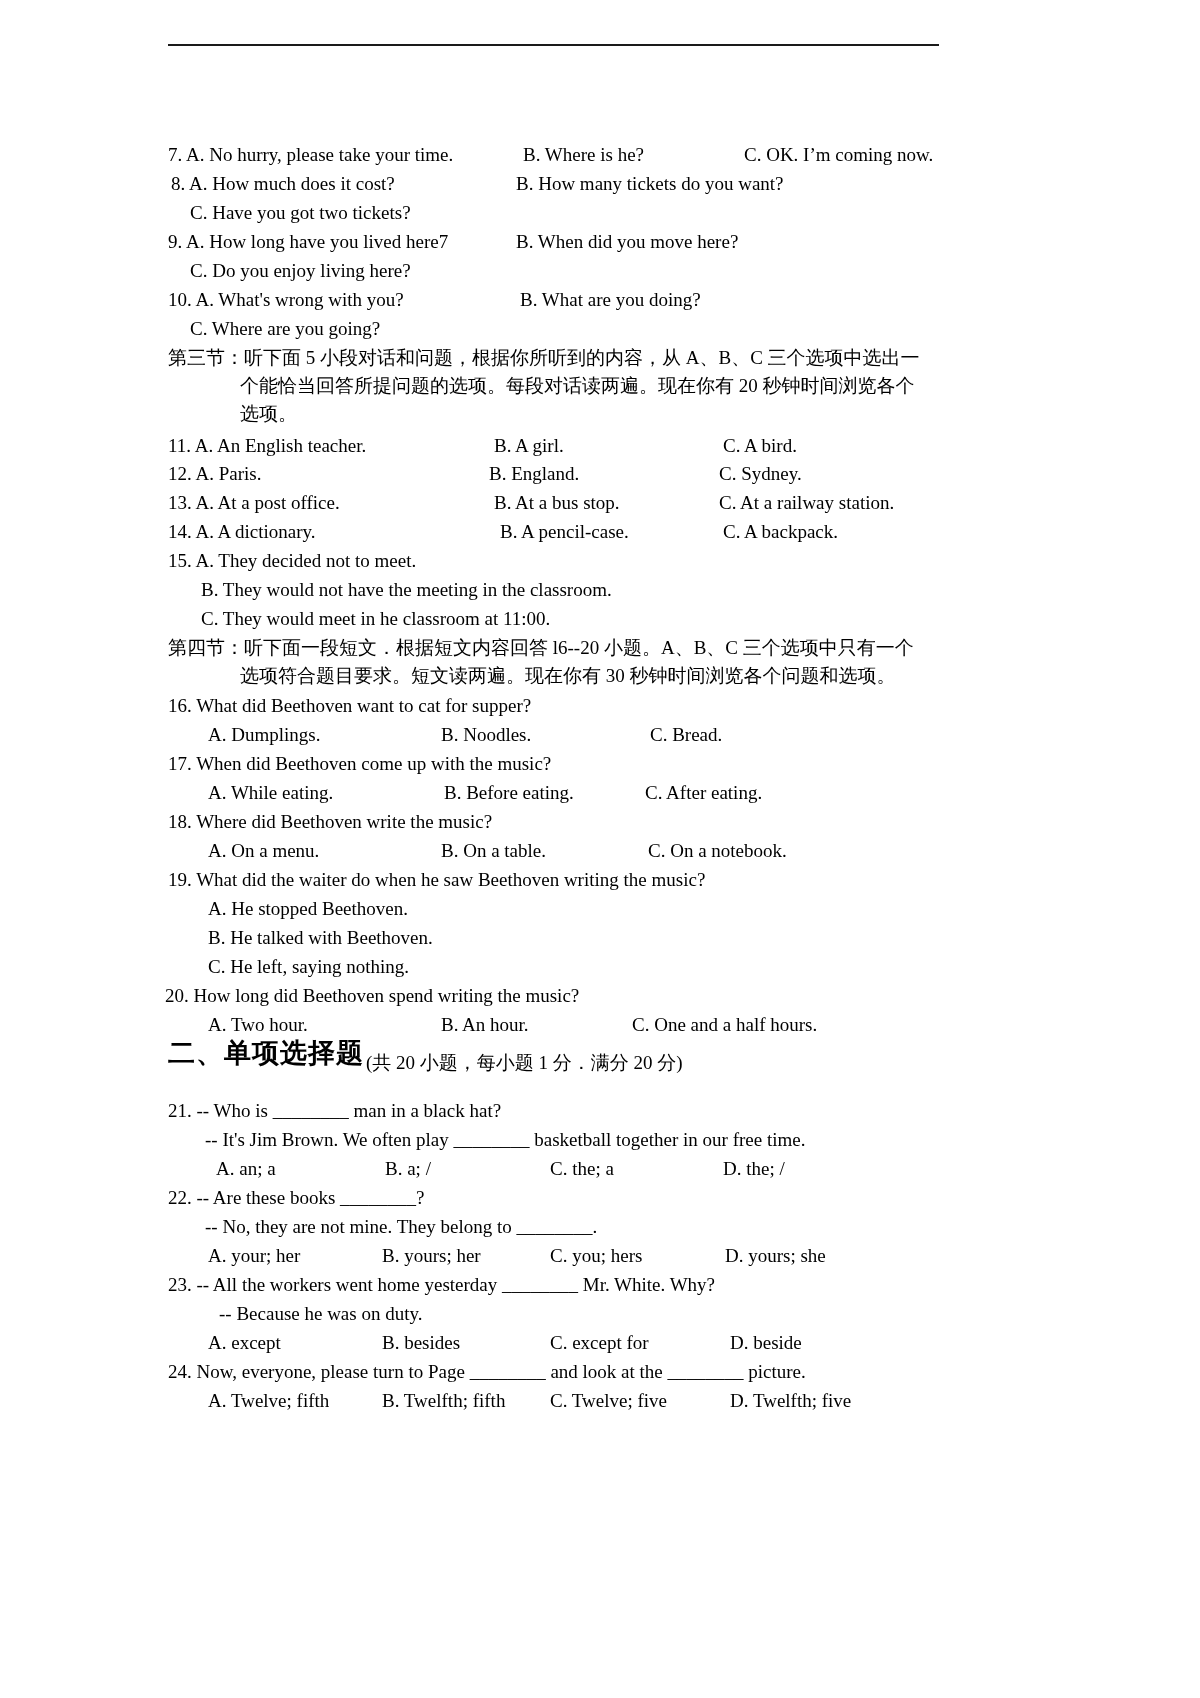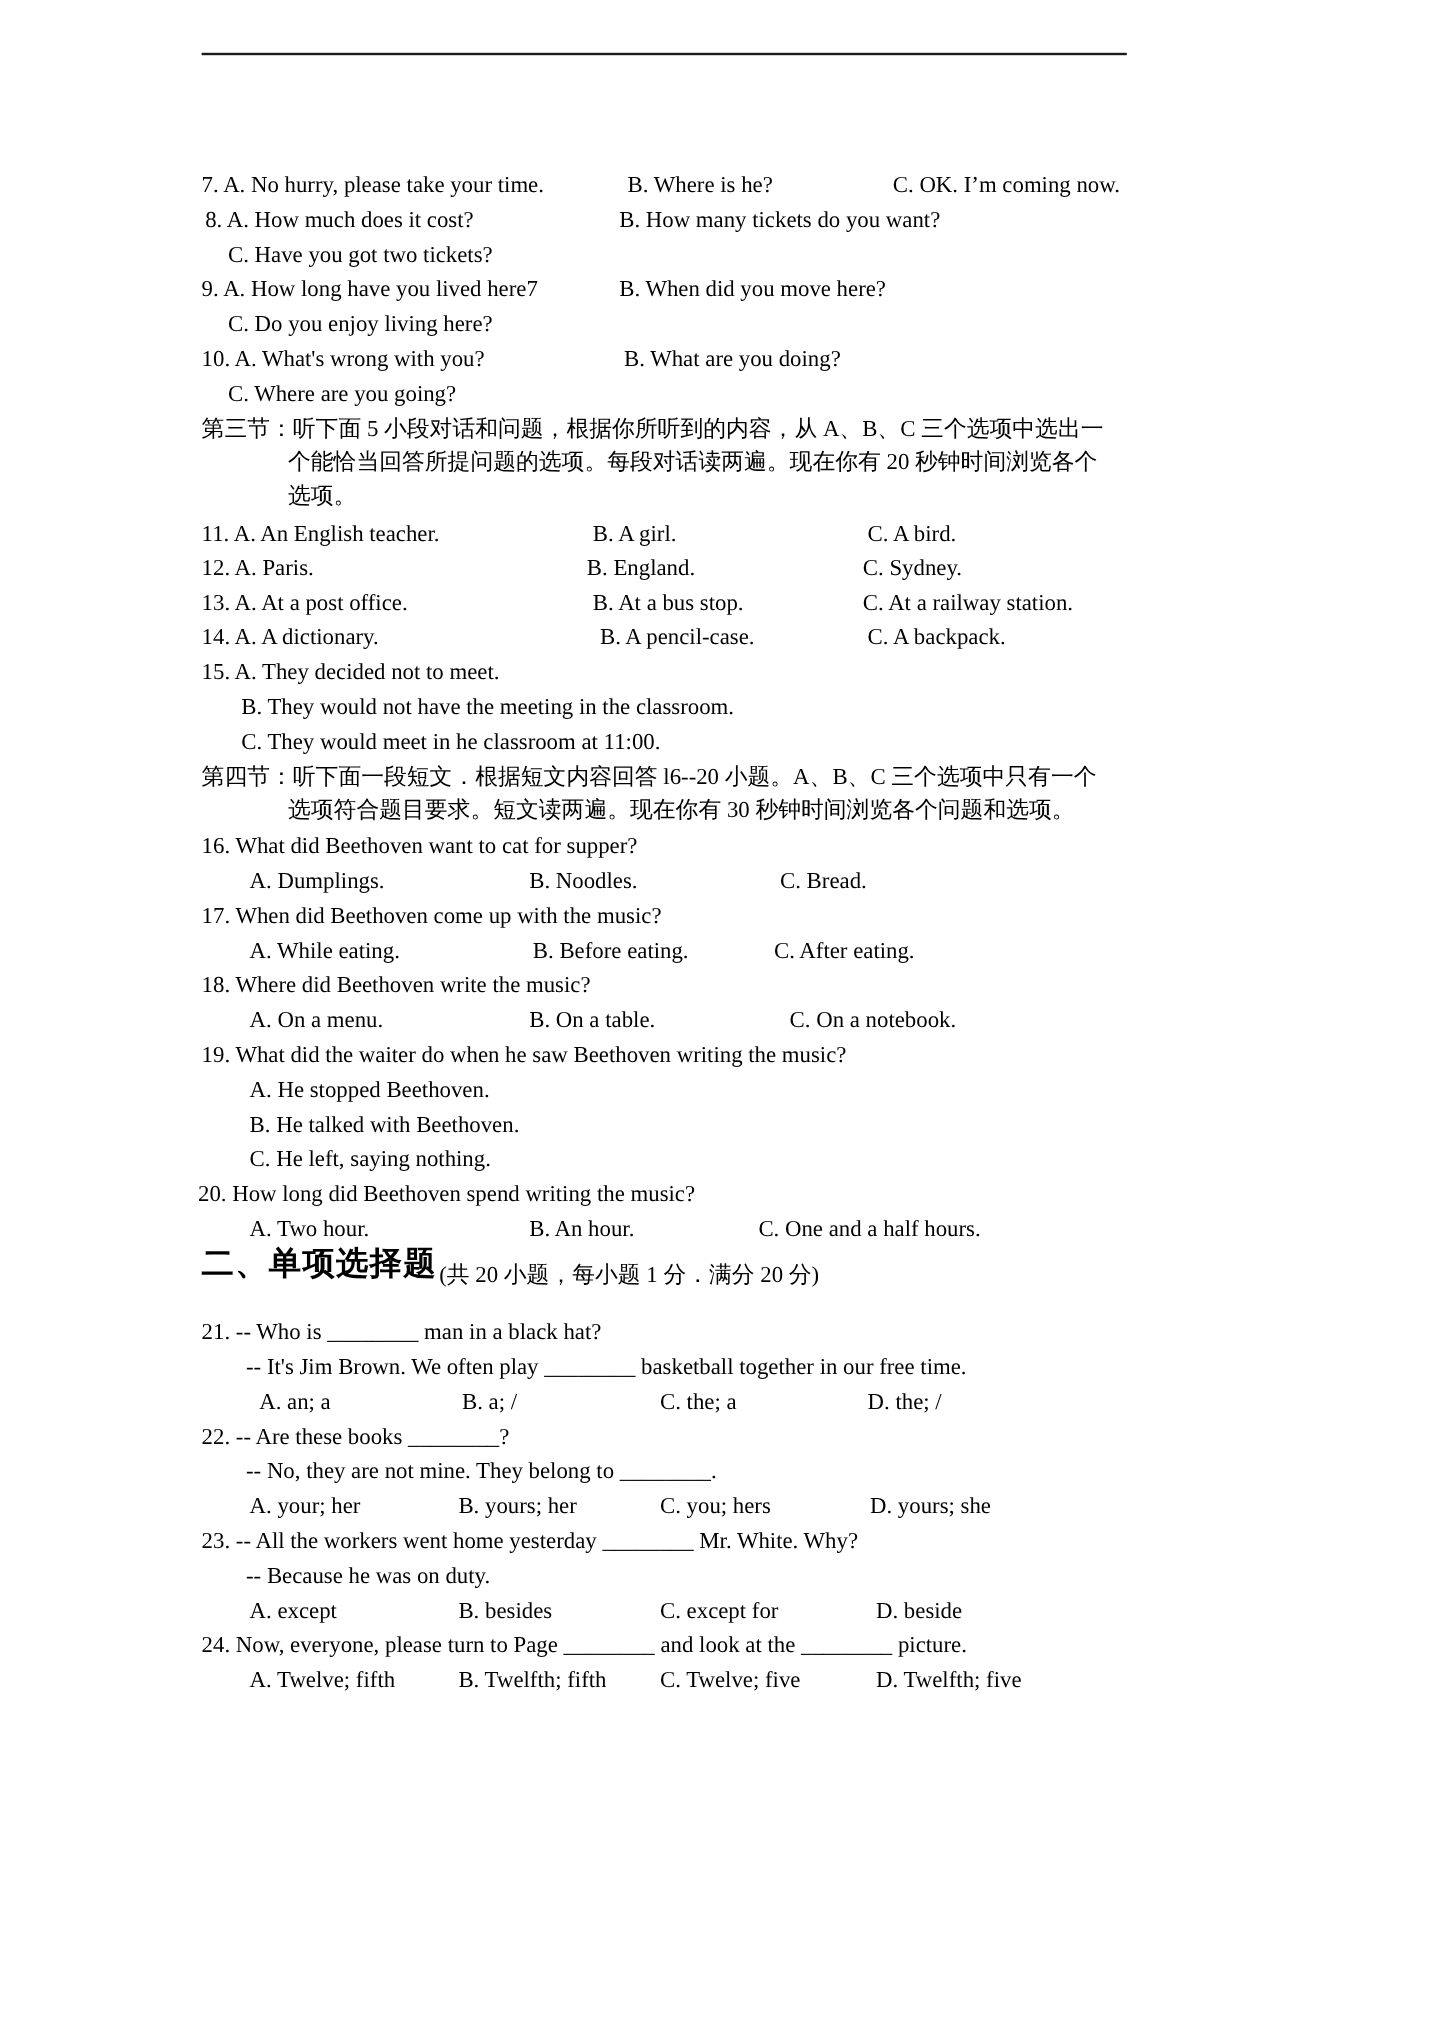--- a/index.html
+++ b/index.html
@@ -47,33 +47,33 @@
       <div class="line" style="top: 549px;"><span class="seg" style="left: 168px;">15. A. They decided not to meet.</span></div>
       <div class="line" style="top: 578px;"><span class="seg" style="left: 201px;">B. They would not have the meeting in the classroom.</span></div>
       <div class="line" style="top: 607px;"><span class="seg" style="left: 201px;">C. They would meet in he classroom at 11:00.</span></div>
       <div class="line" style="top: 636px;"><span class="seg" style="left: 168px;">第四节：听下面一段短文．根据短文内容回答 l6--20 小题。A、B、C 三个选项中只有一个</span></div>
       <div class="line" style="top: 664px;"><span class="seg" style="left: 240px;">选项符合题目要求。短文读两遍。现在你有 30 秒钟时间浏览各个问题和选项。</span></div>
       <div class="line" style="top: 694px;"><span class="seg" style="left: 168px;">16. What did Beethoven want to cat for supper?</span></div>
       <div class="line" style="top: 723px;"><span class="seg" style="left: 208px;">A. Dumplings.</span><span class="seg" style="left: 441px;">B. Noodles.</span><span class="seg" style="left: 650px;">C. Bread.</span></div>
       <div class="line" style="top: 752px;"><span class="seg" style="left: 168px;">17. When did Beethoven come up with the music?</span></div>
       <div class="line" style="top: 781px;"><span class="seg" style="left: 208px;">A. While eating.</span><span class="seg" style="left: 444px;">B. Before eating.</span><span class="seg" style="left: 645px;">C. After eating.</span></div>
       <div class="line" style="top: 810px;"><span class="seg" style="left: 168px;">18. Where did Beethoven write the music?</span></div>
-      <div class="line" style="top: 839px;"><span class="seg" style="left: 208px;">A. On a menu.</span><span class="seg" style="left: 441px;">B. On a table.</span><span class="seg" style="left: 648px; margin-left: 10px;">C. On a notebook.</span></div>
+      <div class="line" style="top: 839px;"><span class="seg" style="left: 208px;">A. On a menu.</span><span class="seg" style="left: 441px;">B. On a table.</span><span class="seg" style="left: 648px;">C. On a notebook.</span></div>
       <div class="line" style="top: 868px;"><span class="seg" style="left: 168px;">19. What did the waiter do when he saw Beethoven writing the music?</span></div>
       <div class="line" style="top: 897px;"><span class="seg" style="left: 208px;">A. He stopped Beethoven.</span></div>
       <div class="line" style="top: 926px;"><span class="seg" style="left: 208px;">B. He talked with Beethoven.</span></div>
       <div class="line" style="top: 955px;"><span class="seg" style="left: 208px;">C. He left, saying nothing.</span></div>
       <div class="line" style="top: 984px;"><span class="seg" style="left: 165px;">20. How long did Beethoven spend writing the music?</span></div>
       <div class="line" style="top: 1013px;"><span class="seg" style="left: 208px;">A. Two hour.</span><span class="seg" style="left: 441px;">B. An hour.</span><span class="seg" style="left: 632px;">C. One and a half hours.</span></div>
       <div class="line" style="top: 1048px;"><span class="seg h" style="left: 168px;">二、单项选择题</span><span class="seg hs" style="left: 366px;">(共 20 小题，每小题 1 分．满分 20 分)</span></div>
       <div class="line" style="top: 1099px;"><span class="seg" style="left: 168px;">21. -- Who is ________ man in a black hat?</span></div>
       <div class="line" style="top: 1128px;"><span class="seg" style="left: 205px;">-- It's Jim Brown. We often play ________ basketball together in our free time.</span></div>
       <div class="line" style="top: 1157px;"><span class="seg" style="left: 216px;">A. an; a</span><span class="seg" style="left: 385px;">B. a; /</span><span class="seg" style="left: 550px;">C. the; a</span><span class="seg" style="left: 723px;">D. the; /</span></div>
       <div class="line" style="top: 1186px; font-family: Liberation Serif, serif;"><span class="seg" style="left: 168px;">22. -- Are these books ________?</span></div>
       <div class="line" style="top: 1215px;"><span class="seg" style="left: 205px;">-- No, they are not mine. They belong to ________.</span></div>
       <div class="line" style="top: 1244px;"><span class="seg" style="left: 208px;">A. your; her</span><span class="seg" style="left: 382px;">B. yours; her</span><span class="seg" style="left: 550px;">C. you; hers</span><span class="seg" style="left: 725px;">D. yours; she</span></div>
       <div class="line" style="top: 1273px;"><span class="seg" style="left: 168px;">23. -- All the workers went home yesterday ________ Mr. White. Why?</span></div>
-      <div class="line" style="top: 1302px;"><span class="seg" style="left: 205px;">-- Because he was on duty.</span></div>
+      <div class="line" style="top: 1302px;"><span class="seg" style="left: 219px;">-- Because he was on duty.</span></div>
       <div class="line" style="top: 1331px;"><span class="seg" style="left: 208px;">A. except</span><span class="seg" style="left: 382px;">B. besides</span><span class="seg" style="left: 550px;">C. except for</span><span class="seg" style="left: 730px;">D. beside</span></div>
       <div class="line" style="top: 1360px;"><span class="seg" style="left: 168px;">24. Now, everyone, please turn to Page ________ and look at the ________ picture.</span></div>
       <div class="line" style="top: 1389px;"><span class="seg" style="left: 208px;">A. Twelve; fifth</span><span class="seg" style="left: 382px;">B. Twelfth; fifth</span><span class="seg" style="left: 550px;">C. Twelve; five</span><span class="seg" style="left: 730px;">D. Twelfth; five</span></div>
     </div>
 </div>
 
 </body></html>

